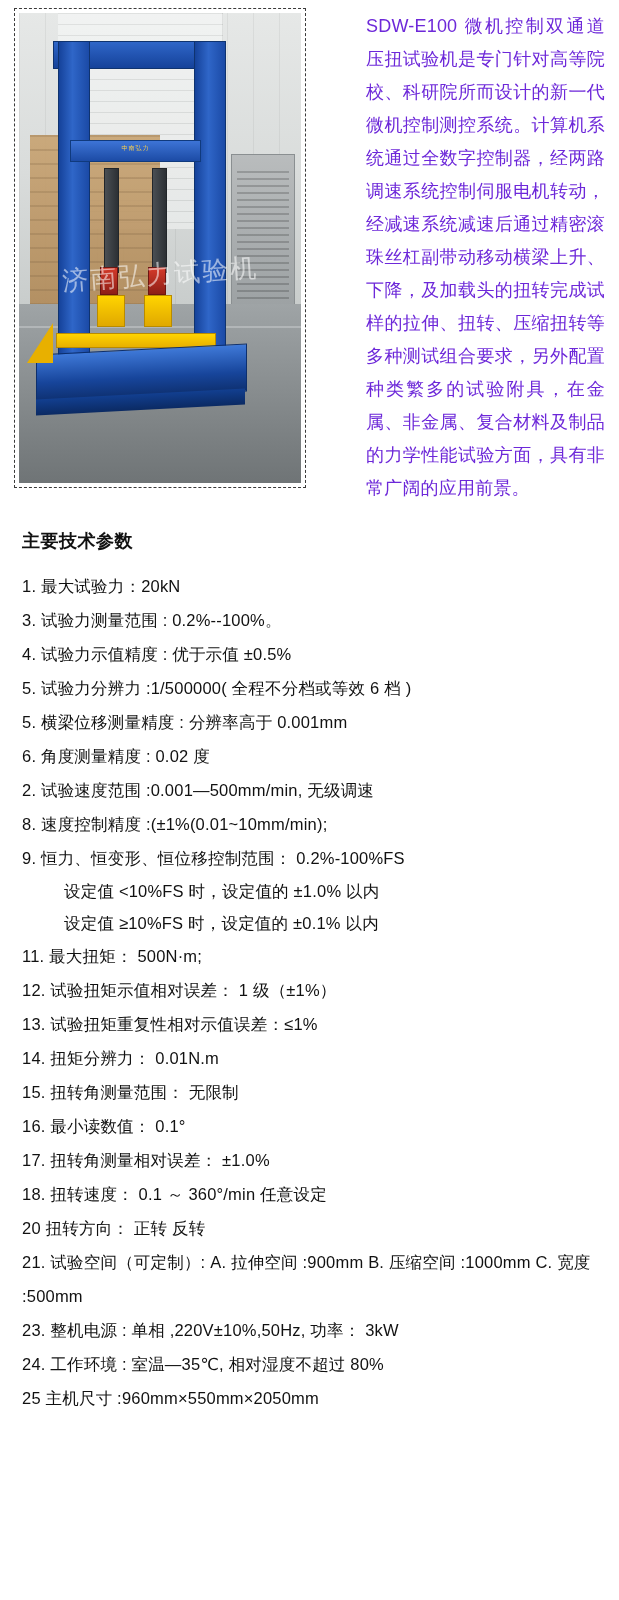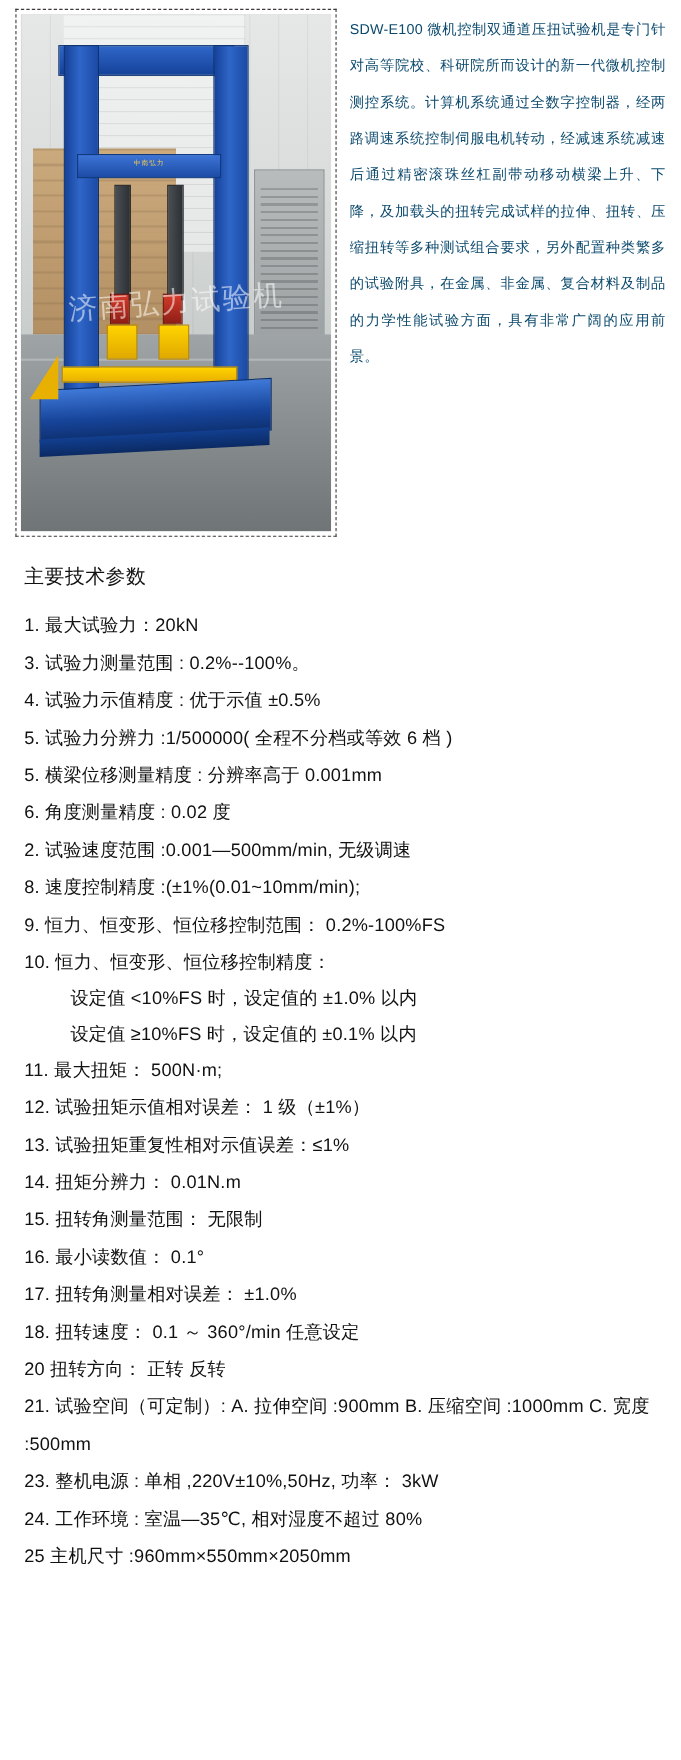--- a/index.html
+++ b/index.html
@@ -177,32 +177,33 @@
     font-size: 26px;
     color: rgba(255,255,255,0.55);
     letter-spacing: 2px;
     transform: rotate(-4deg);
     white-space: nowrap;
     pointer-events: none;
   }
 
   .intro {
     flex: 1 1 auto;
-    font-size: 13px;
+    font-size: 18px;
     line-height: 33px;
     letter-spacing: .2px;
-    color: #0c4a6e;
+    color: #6d28d9;
     text-align: justify;
     padding-top: 2px;
+    margin-left: 48px;
   }
 
   
   .spec-title {
     font-size: 18px;
-    font-weight: normal;
+    font-weight: bold;
     color: #111111;
     margin: 24px 0 16px 8px;
     letter-spacing: .5px;
   }
   .spec-list {
     margin: 0 0 18px 8px;
     padding: 0;
     list-style: none;
   }
   .spec-list li {
@@ -260,21 +261,20 @@
   <ul class="spec-list">
       <li>1. 最大试验力：20kN</li>
       <li>3. 试验力测量范围 : 0.2%--100%。</li>
       <li>4. 试验力示值精度 : 优于示值 ±0.5%</li>
       <li>5. 试验力分辨力 :1/500000( 全程不分档或等效 6 档 )</li>
       <li>5. 横梁位移测量精度 : 分辨率高于 0.001mm</li>
       <li>6. 角度测量精度 : 0.02 度</li>
       <li>2. 试验速度范围 :0.001—500mm/min, 无级调速</li>
       <li>8. 速度控制精度 :(±1%(0.01~10mm/min);</li>
       <li>9. 恒力、恒变形、恒位移控制范围： 0.2%-100%FS</li>
-      <li>10. 恒力、恒变形、恒位移控制精度：</li>
       <li class="indent">设定值 &lt;10%FS 时，设定值的 ±1.0% 以内</li>
       <li class="indent">设定值 ≥10%FS 时，设定值的 ±0.1% 以内</li>
       <li>11. 最大扭矩： 500N·m;</li>
       <li>12. 试验扭矩示值相对误差： 1 级（±1%）</li>
       <li>13. 试验扭矩重复性相对示值误差：≤1%</li>
       <li>14. 扭矩分辨力： 0.01N.m</li>
       <li>15. 扭转角测量范围： 无限制</li>
       <li>16. 最小读数值： 0.1°</li>
       <li>17. 扭转角测量相对误差： ±1.0%</li>
       <li>18. 扭转速度： 0.1 ～ 360°/min  任意设定</li>

